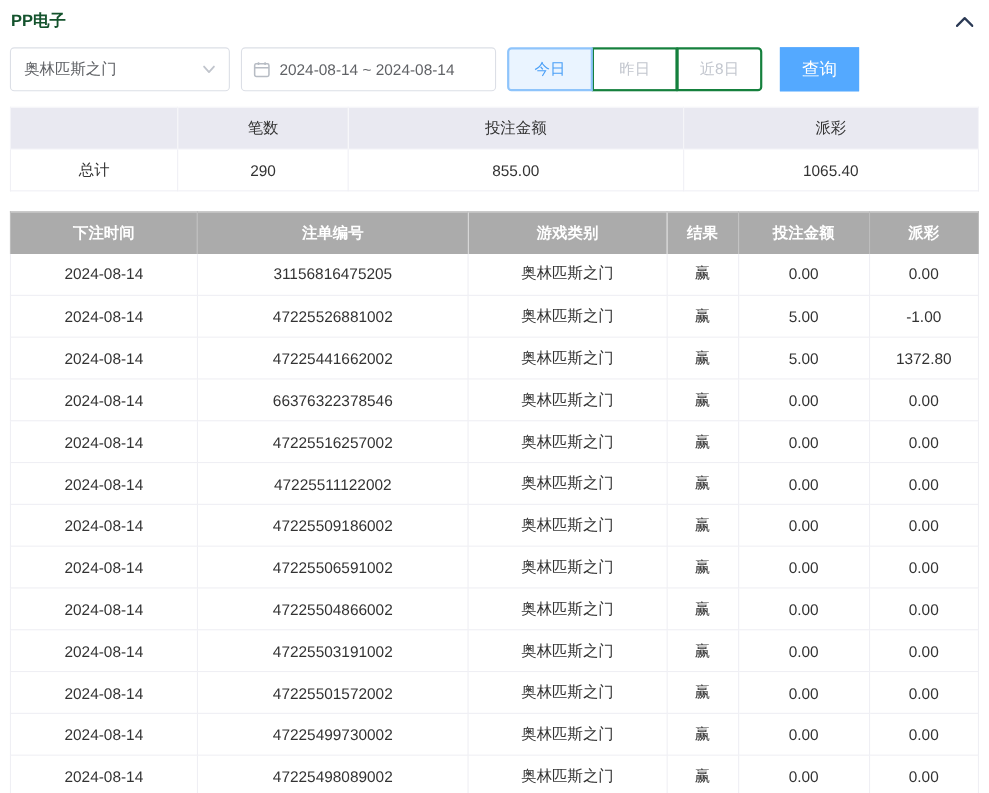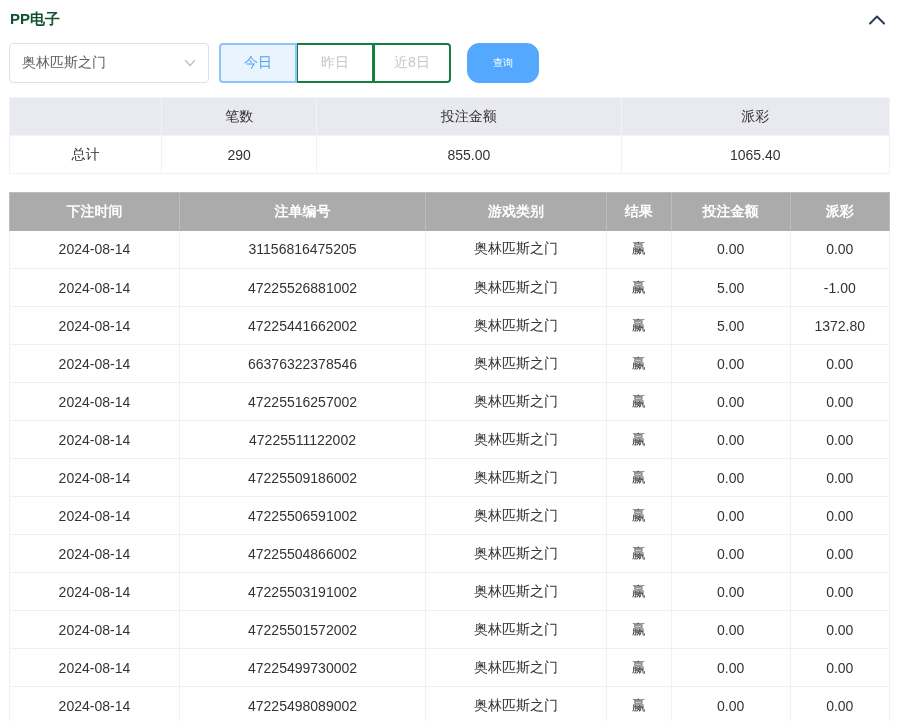--- a/index.html
+++ b/index.html
@@ -16,21 +16,21 @@
   .filters { display:flex; align-items:center; padding:8px 9px 14px 9px; gap:10px; }
   .select-box { width:200px; height:40px; border:1px solid #dcdfe6; border-radius:4px; display:flex; align-items:center; justify-content:space-between; padding:0 12px; cursor:pointer; background:#fff; }
   .select-box .val { font-size:14px; color:#606266; }
   .date-box { width:232px; height:40px; border:1px solid #dcdfe6; border-radius:4px; display:flex; align-items:center; padding:0 10px; gap:8px; background:#fff; cursor:text; }
   .date-box .val { font-size:14px; color:#606266; }
   .quick-group { display:flex; }
   .quick-btn { height:40px; min-width:78px; background:#fff; border:2px solid #15803d; color:#c2c6ce; font-size:14px; cursor:pointer; margin-left:-1px; font-family:inherit; }
   .quick-btn:first-child { margin-left:0; border-radius:4px 0 0 4px; }
   .quick-btn:last-child { border-radius:0 4px 4px 0; }
   .quick-btn.active { background:#eaf4ff; border-color:#8ec4fb; color:#4a9ff7; position:relative; z-index:1; }
-  .search-btn { height:40px; width:72px; margin-left:6px; background:#54a9ff; border:1px solid #54a9ff; border-radius:12px; color:#fff; font-size:10px; cursor:pointer; font-family:inherit; }
+  .search-btn { height:40px; width:72px; margin-left:6px; background:#54a9ff; border:1px solid #54a9ff; border-radius:0; color:#fff; font-size:16px; cursor:pointer; font-family:inherit; }
 
   
   .tbl-wrap { padding:0 9px; }
   table { width:100%; border-collapse:collapse; table-layout:fixed; }
   td, th { font-size:14px; text-align:center; height:38px; overflow:hidden; white-space:nowrap; }
 
   
   .summary { margin-bottom:18px; }
   .summary th { background:#e9e9f1; color:#333; font-weight:normal; border:1px solid #f4f4f8; }
   .summary td { background:#fff; border:1px solid #f0f0f5; color:#333; }
@@ -70,20 +70,31 @@
   <div class="filters">
     <div class="select-box">
       <span class="val">奥林匹斯之门</span>
       <span>
         <svg class="icon-svg" width="12" height="8" viewBox="0 0 12 8">
             <polyline points="1.5,1.5 6,6.5 10.5,1.5" fill="none" stroke="#c0c4cc" stroke-width="1.6" stroke-linecap="round" stroke-linejoin="round"></polyline>
           </svg>
       </span>
     </div>
 
+    <div class="date-box">
+      <span>
+        <svg class="icon-svg" width="16" height="16" viewBox="0 0 16 16">
+            <rect x="1.5" y="3" width="13" height="11.5" rx="1.5" fill="none" stroke="#b7bcc4" stroke-width="1.4"></rect>
+            <line x1="1.5" y1="6.5" x2="14.5" y2="6.5" stroke="#b7bcc4" stroke-width="1.4"></line>
+            <line x1="5" y1="1.5" x2="5" y2="4" stroke="#b7bcc4" stroke-width="1.4"></line>
+            <line x1="11" y1="1.5" x2="11" y2="4" stroke="#b7bcc4" stroke-width="1.4"></line>
+          </svg>
+      </span>
+      <span class="val">2024-08-14 ~ 2024-08-14</span>
+    </div>
 
     <div class="quick-group">
       <button class="quick-btn active">今日</button>
       <button class="quick-btn">昨日</button>
       <button class="quick-btn">近8日</button>
     </div>
 
     <button class="search-btn">查询</button>
   </div>
 

